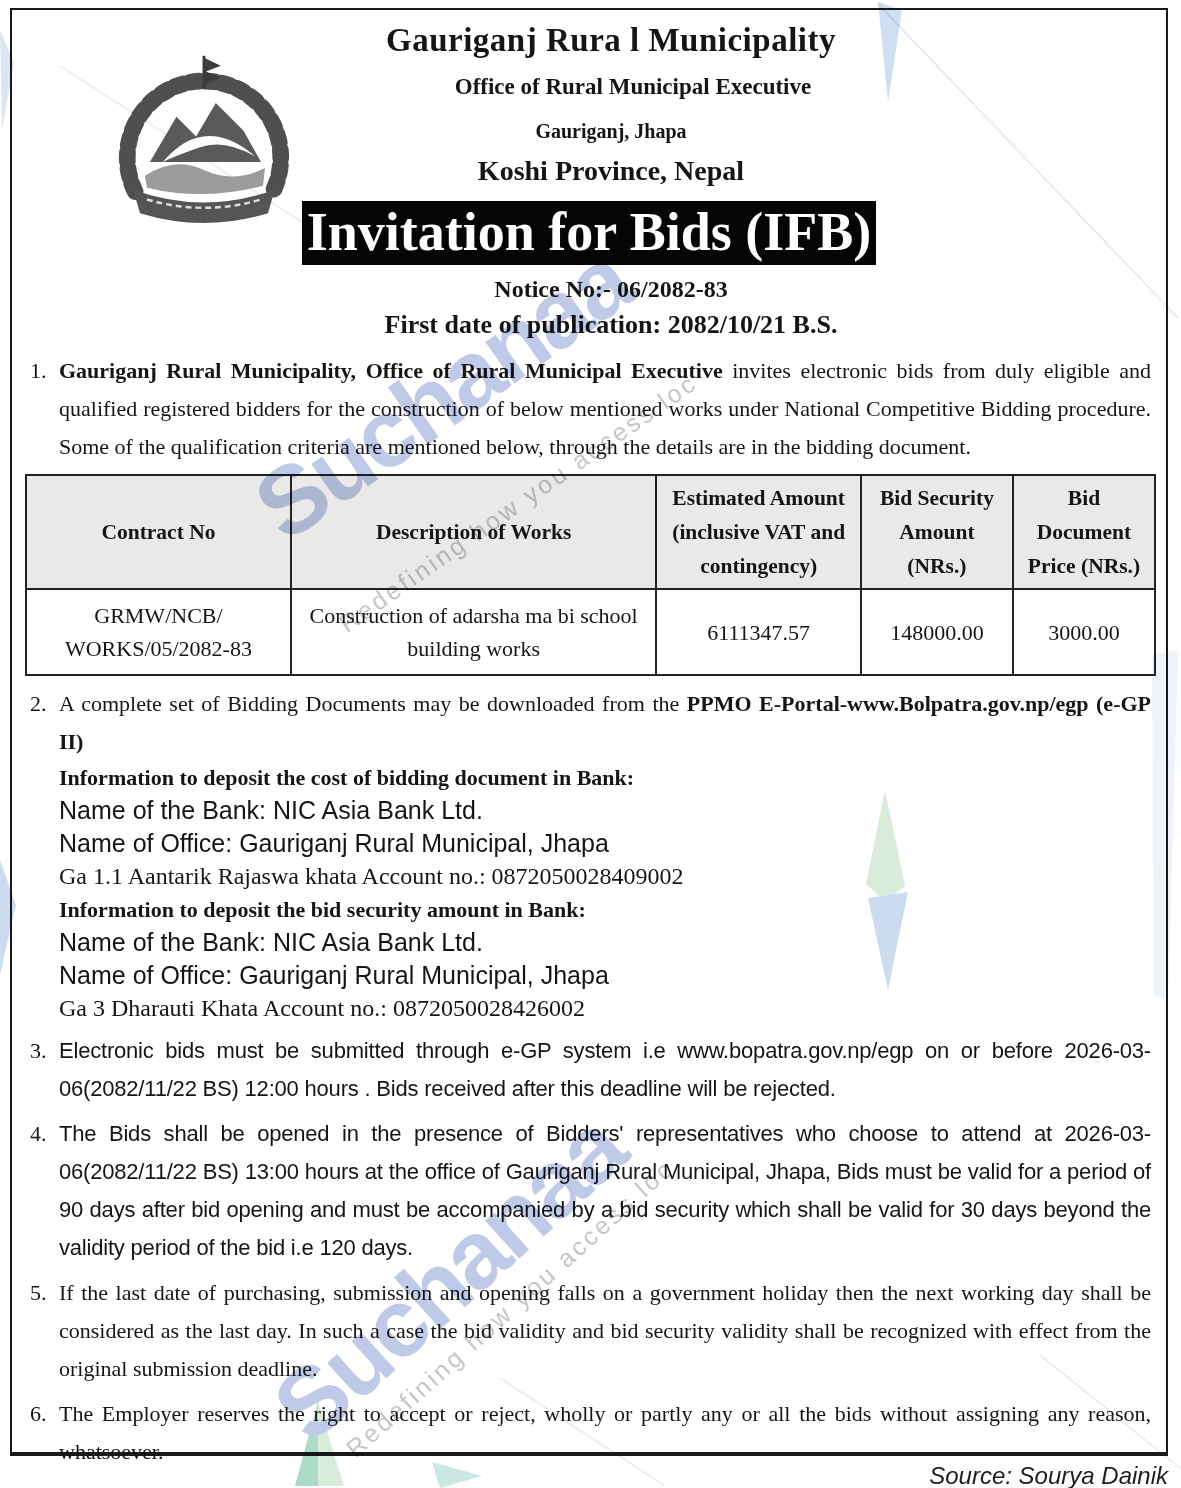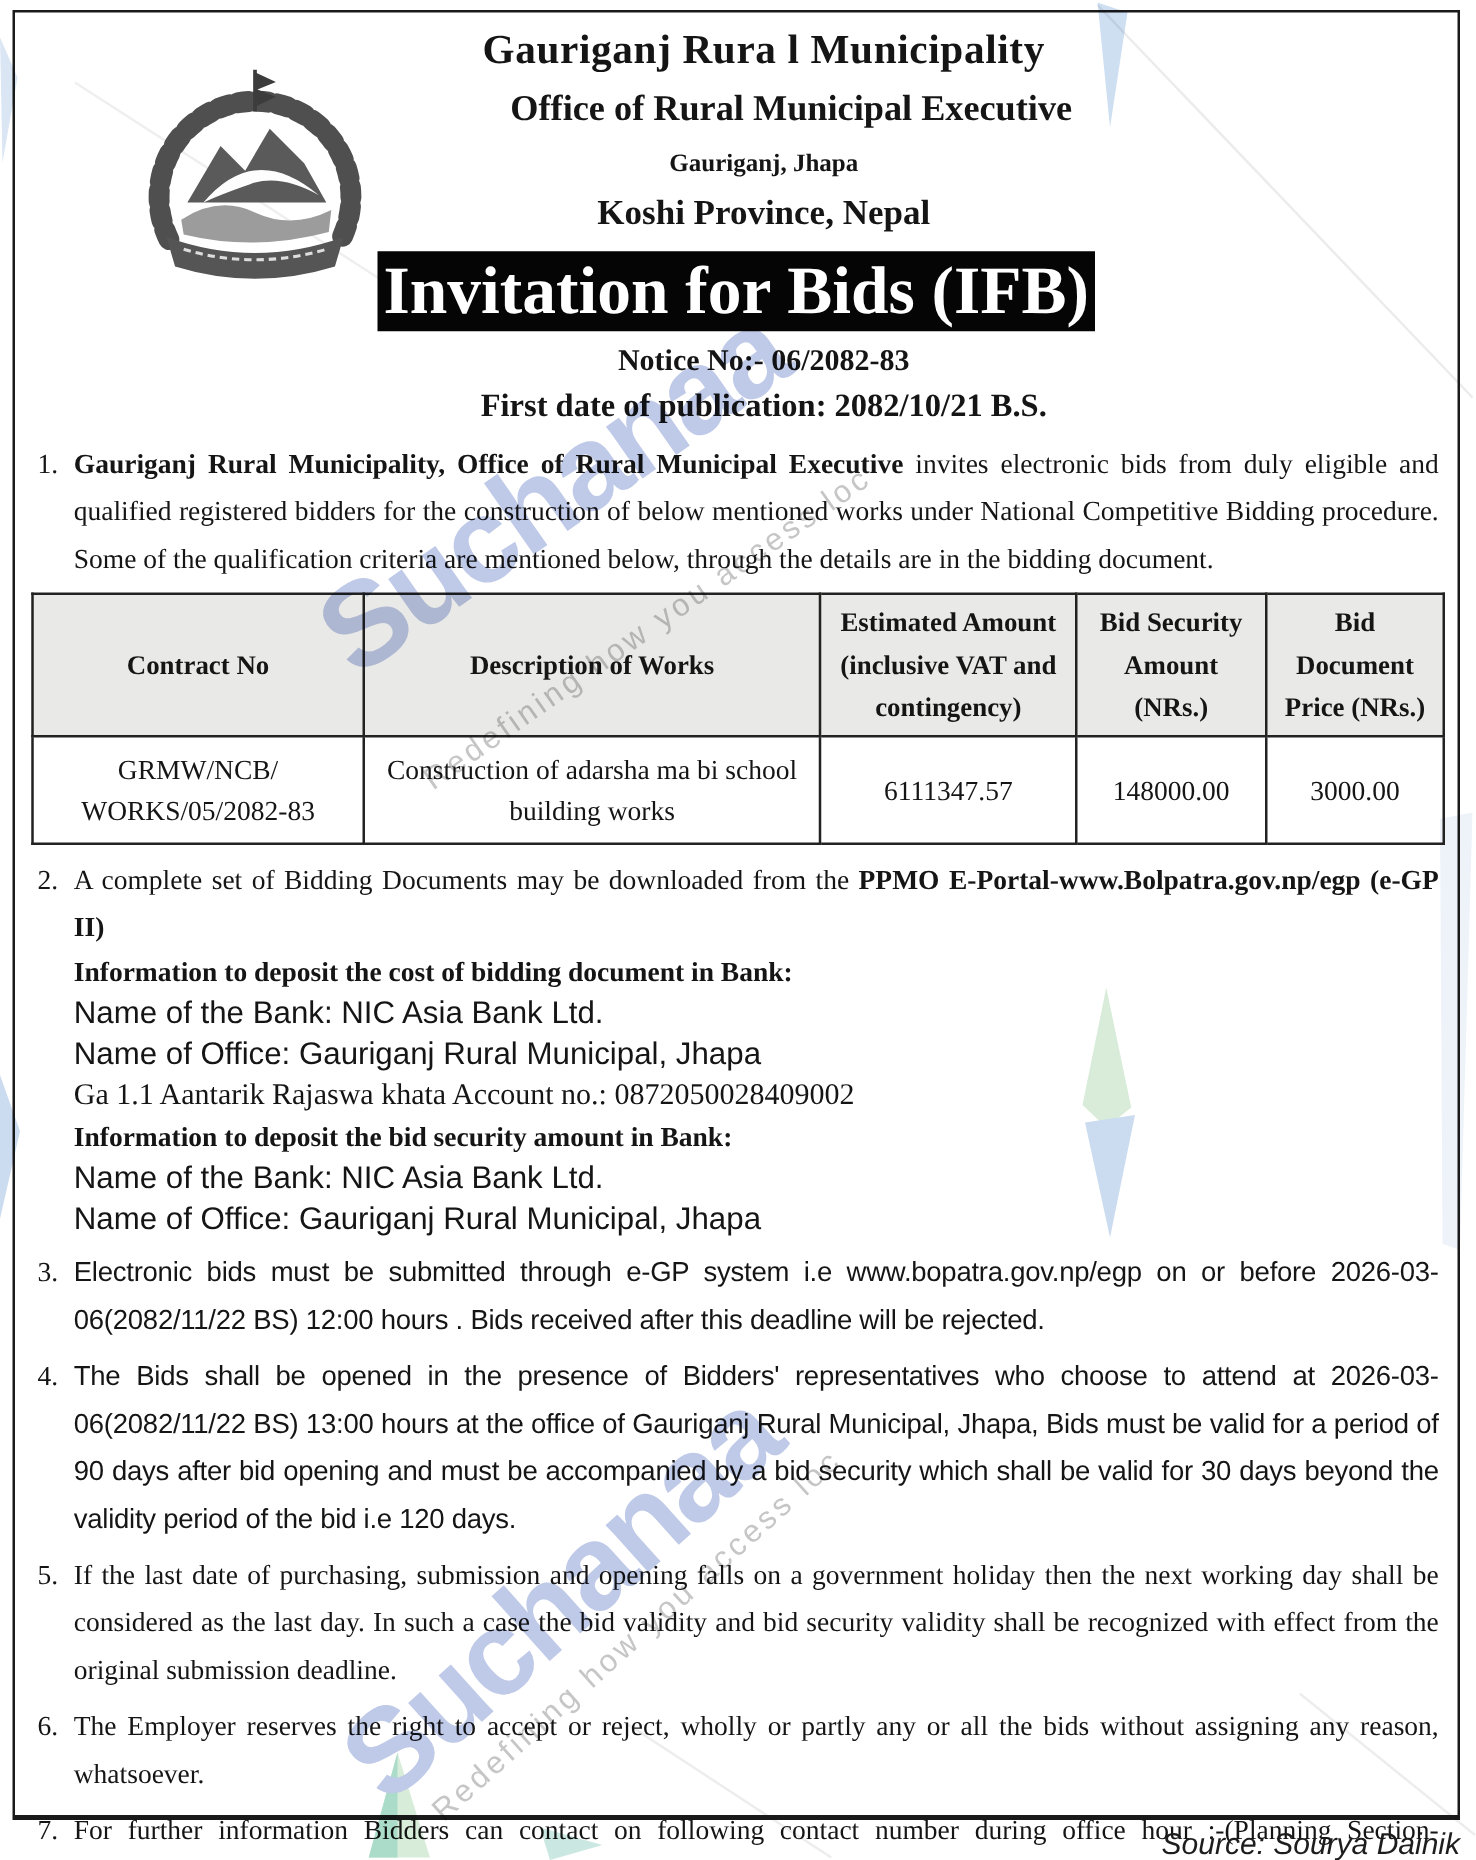--- a/index.html
+++ b/index.html
@@ -9,21 +9,21 @@
   
   .bg-decor{position:absolute;inset:0;z-index:0;}
 
   
   .doc{position:absolute;left:10px;top:8px;width:1158px;height:1448px;
        box-sizing:border-box;border:2.5px solid #1a1a1a;border-bottom-width:4px;
        z-index:1;background:transparent;padding-top:10px;}
 
   .center{text-align:center;margin-left:44px;}
   .t1{font-size:33px;font-weight:bold;line-height:40px;letter-spacing:.5px;}
-  .t2{font-size:29px;font-weight:bold;line-height:40px;margin-top:7px;padding-left:44px;}
+  .t2{font-size:23px;font-weight:bold;line-height:40px;margin-top:7px;padding-left:44px;}
   .t3{font-size:20px;font-weight:bold;line-height:34px;margin-top:7px;}
   .t4{font-size:28px;font-weight:bold;line-height:34px;margin-top:6px;}
 
   .banner{width:574px;height:64px;margin:13px auto 0;background:#050505;color:#fff;
           font-size:54px;font-weight:bold;line-height:62px;text-align:center;}
   .notice{font-size:24px;font-weight:bold;margin-top:11px;}
   .pubdate{font-size:26px;font-weight:bold;margin-top:7px;}
 
   .logo{position:absolute;left:93px;top:36px;width:198px;height:182px;}
 
@@ -139,20 +139,21 @@
       <div class="num">2.</div>
       <div class="txt">
         <div style="text-align:justify"><span>A complete set of Bidding Documents may be downloaded from the </span><span class="b">PPMO E-Portal-www.Bolpatra.gov.np/egp (e-GP II)</span></div>
         <div class="bank-line bl-boldserif">Information to deposit the cost of bidding document in Bank:</div>
         <div class="bank-line bl-sans">Name of the Bank: NIC Asia Bank Ltd.</div>
         <div class="bank-line bl-sans">Name of Office: Gauriganj Rural Municipal, Jhapa</div>
         <div class="bank-line bl-serif">Ga 1.1 Aantarik Rajaswa khata Account no.: 0872050028409002</div>
         <div class="bank-line bl-boldserif">Information to deposit the bid security amount in Bank:</div>
         <div class="bank-line bl-sans">Name of the Bank: NIC Asia Bank Ltd.</div>
         <div class="bank-line bl-sans">Name of Office: Gauriganj Rural Municipal, Jhapa</div>
+        <div class="bank-line bl-serif">Ga 3 Dharauti Khata Account no.: 0872050028426002</div>
       </div>
     </div>
 
     <div class="item">
       <div class="num">3.</div>
       <div class="txt sans-par">Electronic bids must be submitted through e-GP system i.e www.bopatra.gov.np/egp on or before 2026-03-06(2082/11/22 BS) 12:00 hours . Bids received after this deadline will be rejected.</div>
     </div>
 
     <div class="item">
       <div class="num">4.</div>

